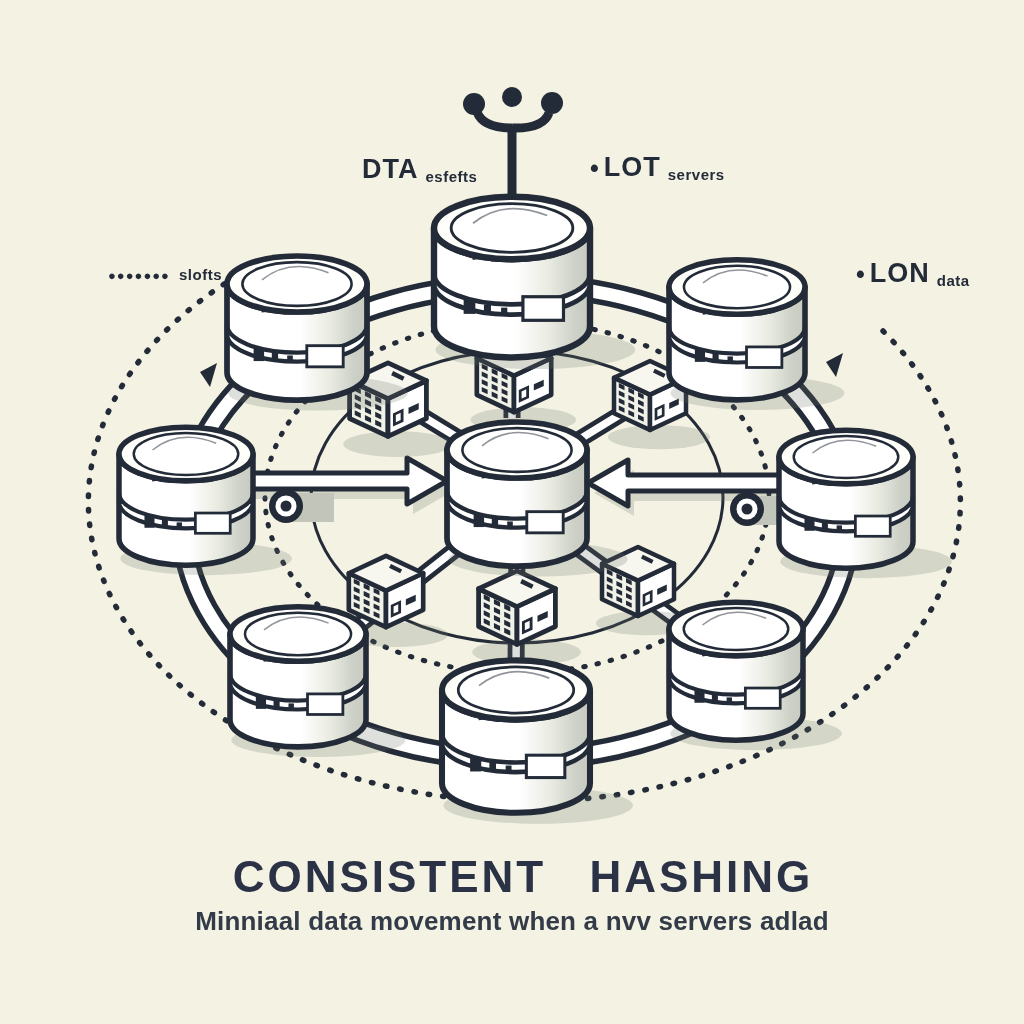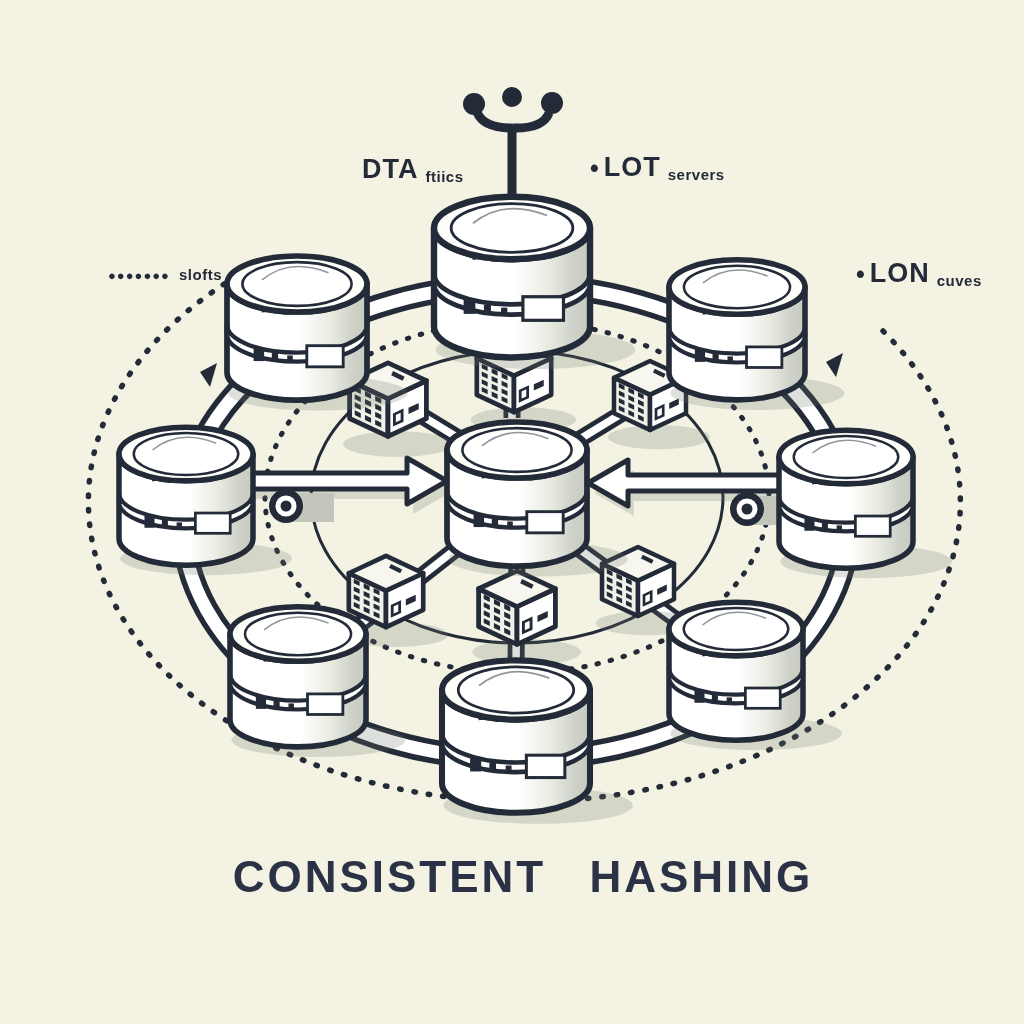--- a/index.html
+++ b/index.html
@@ -372,34 +372,35 @@
         <rect x="491.8" y="518.67" width="6.3" height="7.7" fill="#242b38"></rect>
         <rect x="507.2" y="521.47" width="5.6000000000000005" height="7" fill="#242b38"></rect>
         <ellipse cx="517" cy="450" rx="70" ry="28" fill="#fefefa" stroke="#242b38" stroke-width="5.74"></ellipse>
         <ellipse cx="517" cy="450" rx="54.6" ry="21.84" fill="#ffffff" stroke="#242b38" stroke-width="2.583"></ellipse>
         <path d="M 482 445.8 Q 510 423.4 548.5 438.8" fill="none" stroke="#242b38" stroke-width="1.6072000000000002" opacity="0.5"></path>
       </g>
     </svg>
 
   <div class="label" style="left:362px;top:154px;">
     <span class="strong">DTA</span>
-    <span class="small">ftiics</span>
+    <span class="small">esfefts</span>
   </div>
 
   <div class="label" style="left:590px;top:152px;">
     <span class="bullet">•</span>
     <span class="strong">LOT</span>
     <span class="small">servers</span>
   </div>
 
   <div class="label" style="left:856px;top:258px;">
     <span class="bullet">•</span>
     <span class="strong">LON</span>
-    <span class="small">cuves</span>
+    <span class="small">data</span>
   </div>
 
   <div class="label" style="left:108px;top:266px;">
     <span class="dots">●●●●●●●</span>
     <span class="small">slofts</span>
   </div>
 
   <div class="title">CONSISTENT  HASHING</div>
+  <div class="subtitle">Minniaal data movement when a nvv servers adlad</div>
 </div>
 
 </body></html>

